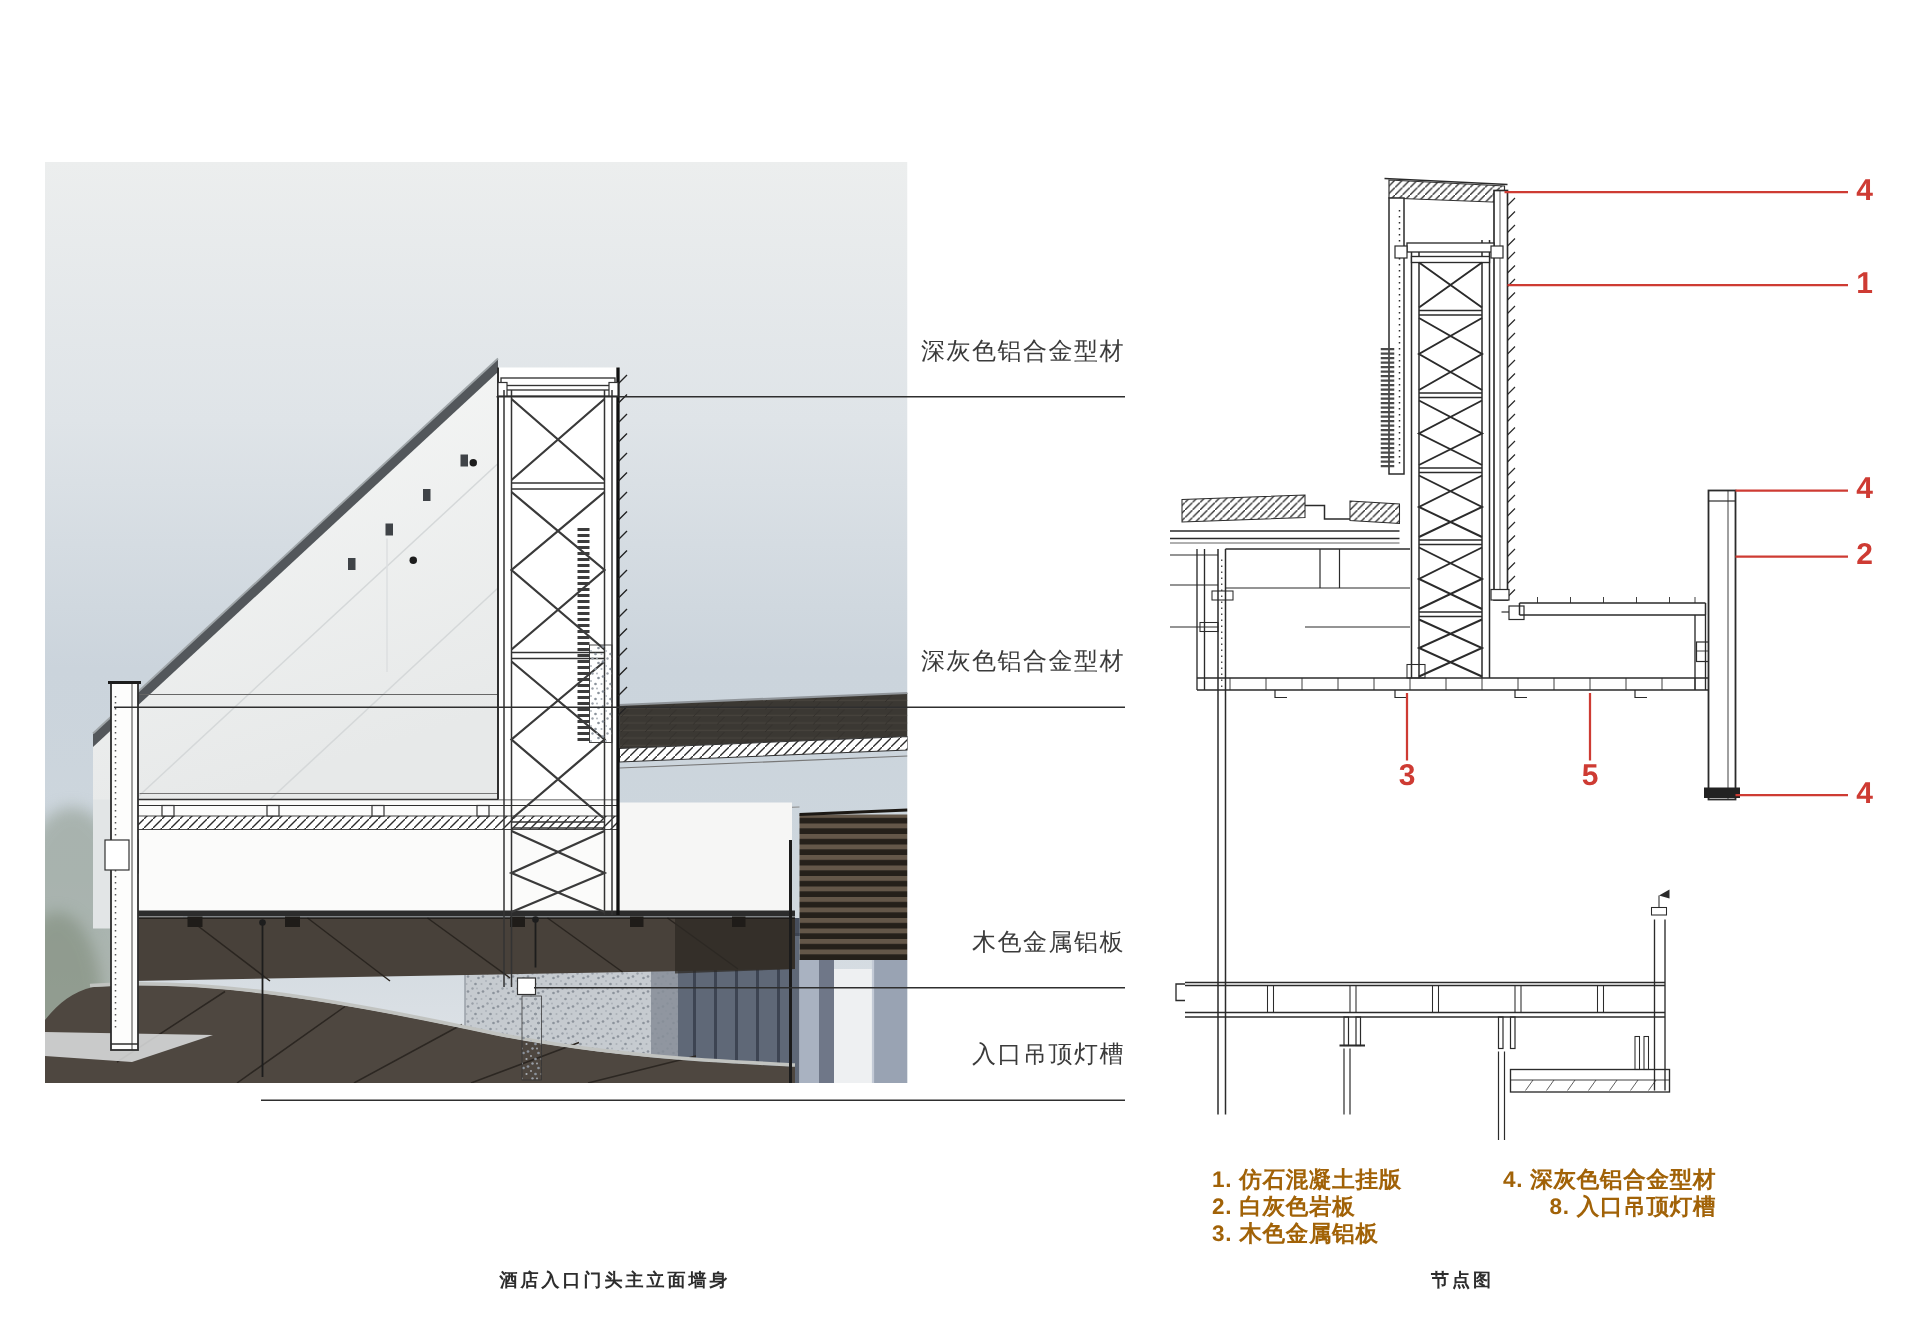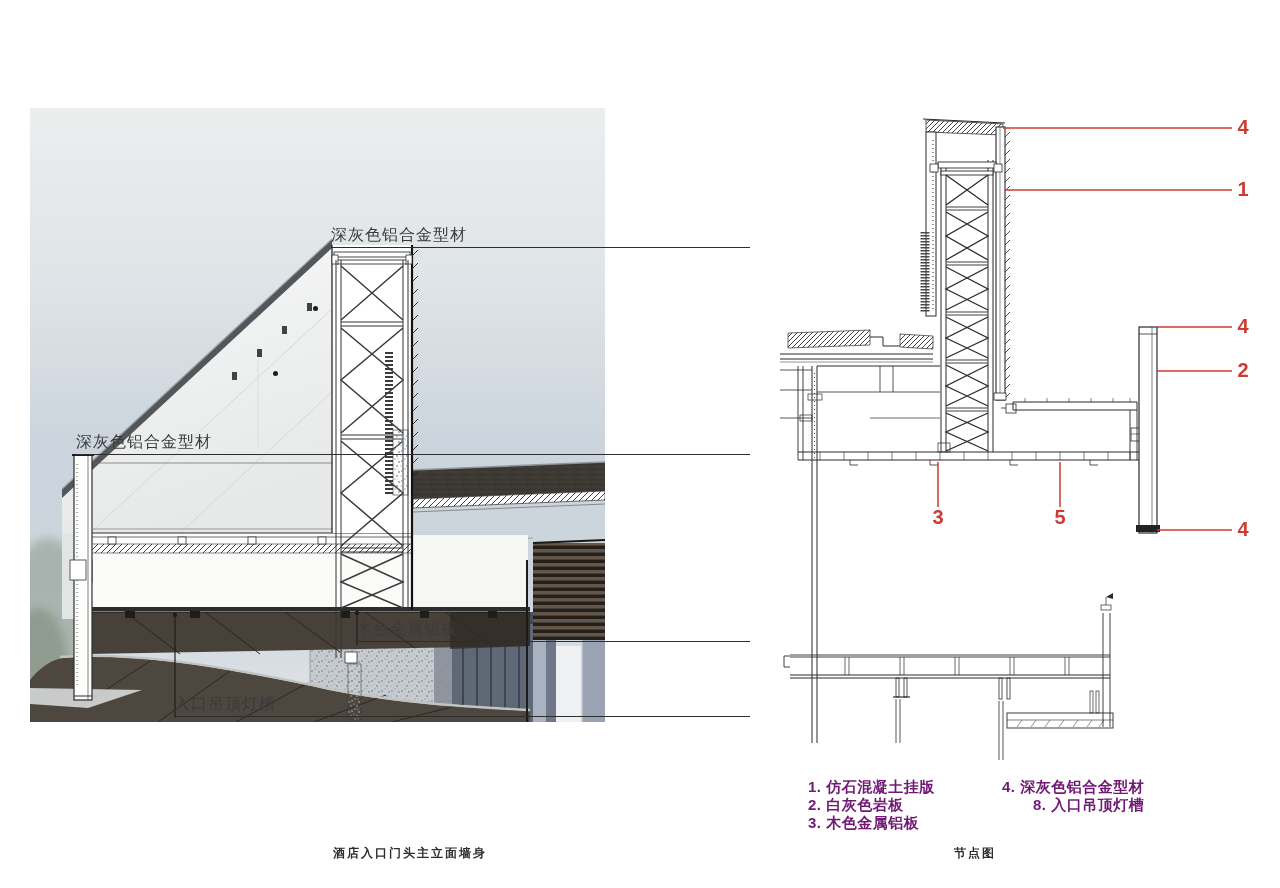--- a/index.html
+++ b/index.html
@@ -1,28 +1,28 @@
 <!DOCTYPE html>
 <html><head>
 <meta charset="utf-8">
 <style>
   html,body{margin:0;padding:0;background:#ffffff;}
   #page{position:relative;width:1280px;height:888px;background:#ffffff;overflow:hidden;
         font-family:"Liberation Sans","DejaVu Sans",sans-serif;}
   svg{position:absolute;display:block;}
-  .callout-label{position:absolute;border-bottom:1.2px solid #2e2e2e;text-align:left;
-        font-size:16px;line-height:17px;padding-bottom:4px;color:#3b3b3b;font-weight:500;
+  .callout-label{position:absolute;border-bottom:1.2px solid #2e2e2e;text-align:right;
+        font-size:16px;line-height:17px;padding-bottom:21px;color:#3b3b3b;font-weight:500;
         letter-spacing:1px;white-space:nowrap;}
   .leader-dot{position:absolute;left:-2px;bottom:-3px;width:5px;height:5px;border-radius:50%;
         background:#1d1d1d;}
   .red-num{position:absolute;width:22px;text-align:center;font-size:20px;font-weight:700;
         color:#ce3b33;line-height:20px;}
   .caption{position:absolute;font-size:12px;font-weight:700;color:#2d2d2d;letter-spacing:2px;
         text-align:center;white-space:nowrap;}
-  .legend{position:absolute;color:#701a75;font-size:15px;font-weight:700;letter-spacing:.5px;}
+  .legend{position:absolute;color:#a16207;font-size:15px;font-weight:700;letter-spacing:.5px;}
   .legend div{line-height:18px;white-space:nowrap;}
 </style>
 </head>
 <body>
 
 <div id="page">
 
   <svg style="left:30px;top:108px;" width="575" height="614" viewBox="0 0 575 614">
     <defs>
       <linearGradient id="skyG" x1="0" y1="0" x2="0" y2="1">

